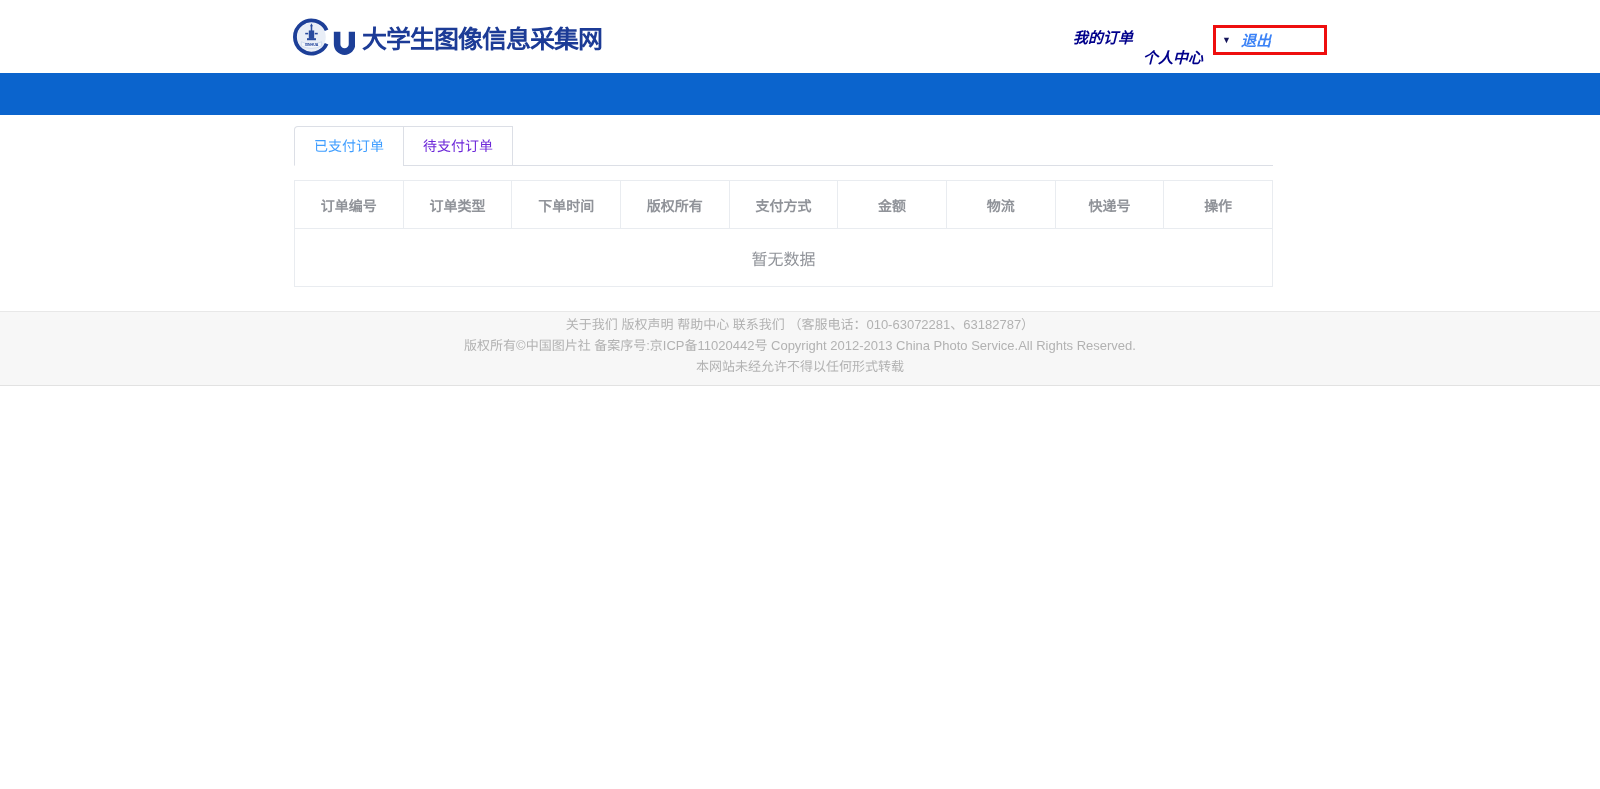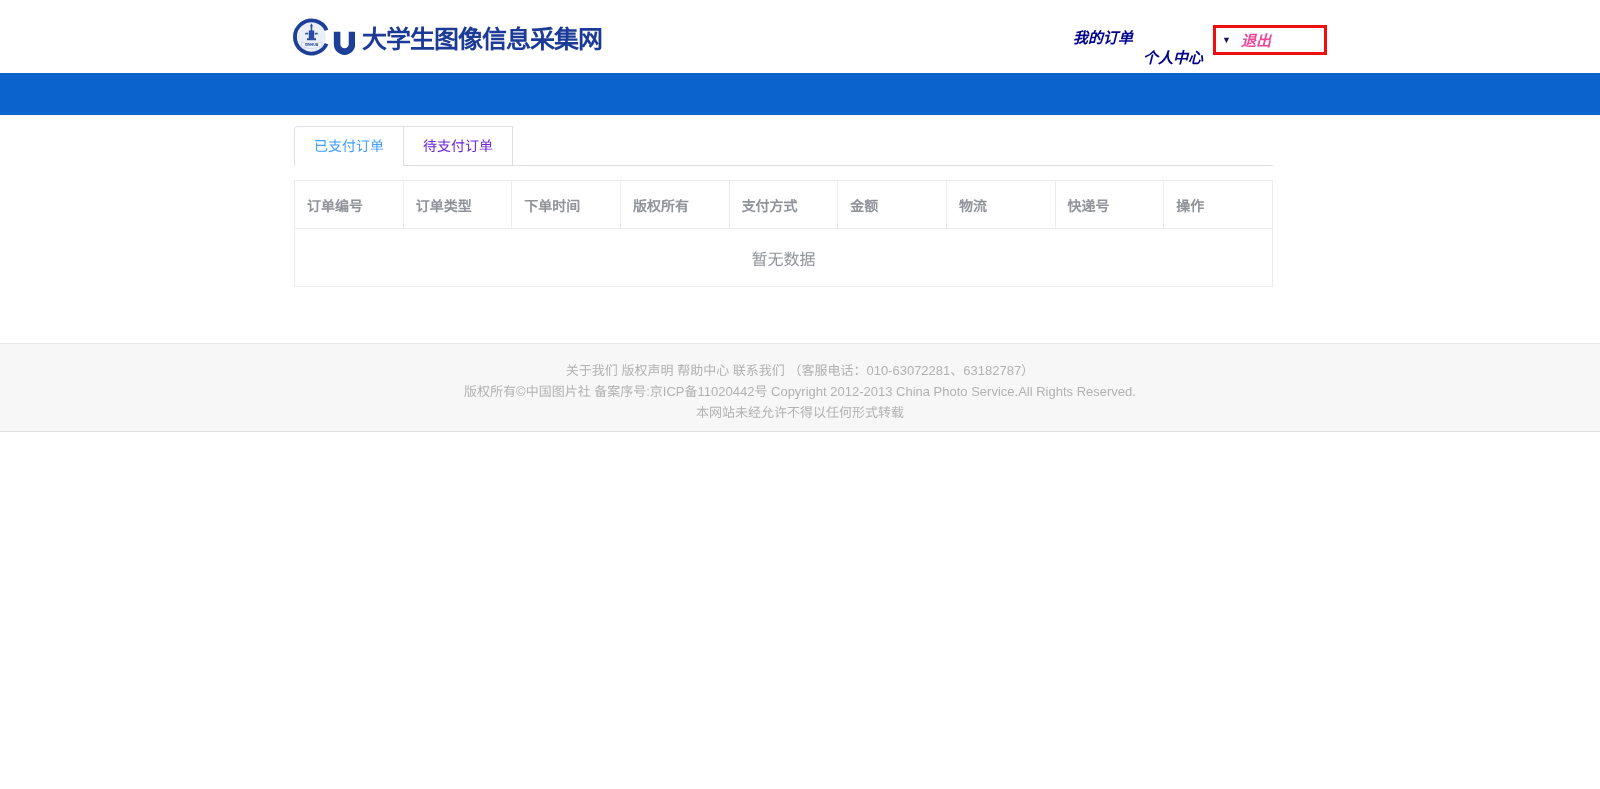--- a/index.html
+++ b/index.html
@@ -24,21 +24,21 @@
 
   .nav { display: flex; align-items: center; font-size: 15px; font-weight: bold; font-style: italic; }
   .nav-link { color: #00008b; cursor: pointer; white-space: nowrap; }
   .nav-link + .nav-link { margin-left: 10px; margin-top: 40px; }
   .logout-box {
     margin-left: 10px; position: relative; top: 3px;
     width: 114px; height: 30px; border: 3px solid #ee0e0e;
     display: flex; align-items: center; padding-left: 6px;
   }
   .caret { font-size: 9px; color: #14145a; margin-right: 10px; cursor: pointer; }
-  .logout-label { color: #ec4899; cursor: pointer; }
+  .logout-label { color: #3b82f6; cursor: pointer; }
 
   
   .banner { height: 42px; background: #0b64cd; width: 100%; }
 
   
   .main { width: 979px; margin-left: 294px; padding-top: 11px; }
 
   .tabs { position: relative; height: 40px; text-align: center; }
   .tabs::after {
     content: ""; position: absolute; left: 0; right: 0; bottom: 0;
@@ -49,34 +49,34 @@
     line-height: 38px; padding: 0 19px; font-size: 14px; color: #6d28d9;
     background: #fff; border: 1px solid #dcdfe6; cursor: pointer; white-space: nowrap;
   }
   .tab:first-child { border-top-left-radius: 4px; }
   .tab + .tab { margin-left: -1px; }
   .tab.active { color: #409eff; border-bottom-color: #fff; }
   .tabs-clear { clear: both; }
 
   table.orders { width: 100%; border-collapse: collapse; margin-top: 14px; }
   table.orders th {
-    height: 48px; border: 1px solid #e9ecf0; text-align: left;
+    height: 48px; border: 1px solid #e9ecf0; text-align: center;
     padding: 0 12px; font-size: 14px; font-weight: bold; color: #909399;
     background: #fff; width: 11.11%;
   }
   table.orders td.empty {
     height: 58px; border: 1px solid #e9ecf0; border-top: none;
     text-align: center; color: #909399; font-size: 16px;
   }
 
   
   .footer {
-    margin-top: 56px; background: #f7f7f7;
+    margin-top: 24px; background: #f7f7f7;
     border-top: 1px solid #e8e8e8; border-bottom: 1px solid #e2e2e2;
-    padding: 16px 0 8px; text-align: center;
+    padding: 2px 0 8px; text-align: center;
     color: #b2b2b2; font-size: 13px;
   }
   .footer .f-line { line-height: 21px; }
   .f-link { cursor: pointer; color: #b2b2b2; }
 </style>
 </head>
 <body>
 
 <div class="header">
   <div class="header-inner">

